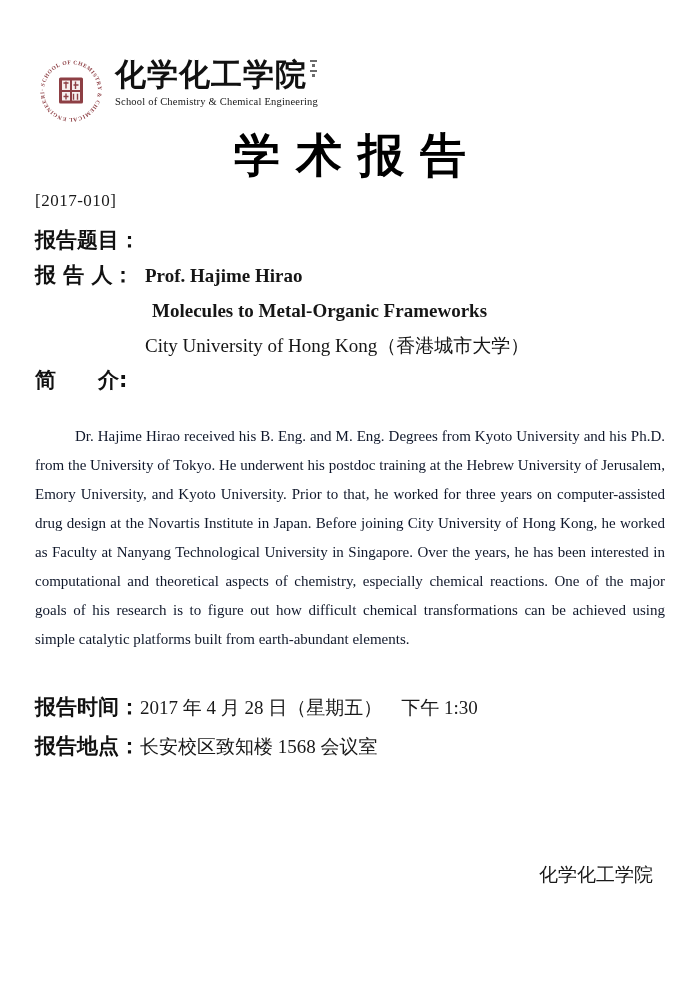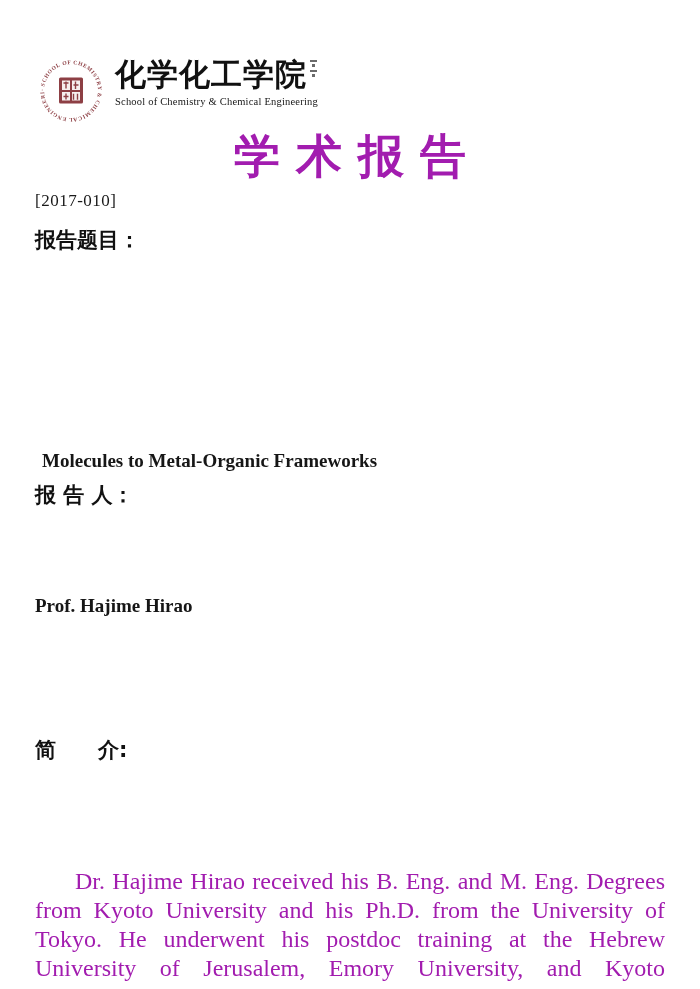--- a/index.html
+++ b/index.html
@@ -58,54 +58,54 @@
 
   
   h1.doc-title {
     margin: 0;
     text-align: center;
     font-size: 46px;
     line-height: 58px;
     font-weight: bold;
     letter-spacing: 16px;
     text-indent: 16px; 
-    color: #a21caf;
-    font-family: Liberation Sans, sans-serif;
+    color: #000000;
+    font-family: Liberation Serif, serif;
   }
   .report-no {
     margin-top: 6px;
     text-align: left;
     font-size: 17px;
     color: #1a1a1a;
     letter-spacing: .5px;
   }
 
   
   .fields { margin-top: 12px; }
-  .frow { display: flex; line-height: 35px; flex-direction: column; }
+  .frow { display: flex; line-height: 35px; }
   .flabel {
     flex: 0 0 110px;
     font-family: "DejaVu Sans", sans-serif;
     font-weight: bold;
     font-size: 21px;
     color: #111;
     white-space: pre;
   }
   .fvalue { font-size: 19px; color: #161616; white-space: pre-wrap; }
   .fvalue.bold { font-weight: bold; }
   .fvalue.indent2 { padding-left: 7px; }
 
   
   .bio {
     margin-top: 24px;
-    font-size: 24px;
+    font-size: 15px;
     line-height: 29px;
     text-align: justify;
     text-indent: 40px;
-    color: #a21caf;
+    color: #0f172a;
   }
 
   
   .schedule { margin-top: 38px; }
   .srow { line-height: 31px; }
   .srow + .srow { margin-top: 7px; }
   .slabel {
     font-family: "DejaVu Sans", sans-serif;
     font-weight: bold;
     font-size: 21px;
@@ -156,37 +156,46 @@
   </div>
 
   <h1 class="doc-title">学术报告</h1>
   <div class="report-no">[2017-010]</div>
 
   <div class="fields">
     <div class="frow">
       <div class="flabel">报告题目：</div>
     </div>
     <div class="frow">
+      <div class="flabel">报 告 人：</div>
+      <div class="fvalue bold">Prof. Hajime Hirao</div>
+    </div>
+    <div class="frow">
       <div class="flabel"></div>
       <div class="fvalue bold indent2">Molecules to Metal-Organic Frameworks</div>
     </div>
     <div class="frow">
-      <div class="flabel">报 告 人：</div>
-      <div class="fvalue bold">Prof. Hajime Hirao</div>
-    </div>
-    <div class="frow">
       <div class="flabel"></div>
+      <div class="fvalue">City University of Hong Kong（香港城市大学）</div>
     </div>
     <div class="frow">
       <div class="flabel">简　　介:</div>
       <div class="fvalue"></div>
     </div>
   </div>
 
   <p class="bio">Dr. Hajime Hirao received his B. Eng. and M. Eng. Degrees from Kyoto University and his Ph.D. from the University of Tokyo. He underwent his postdoc training at the Hebrew University of Jerusalem, Emory University, and Kyoto University. Prior to that, he worked for three years on computer-assisted drug design at the Novartis Institute in Japan. Before joining City University of Hong Kong, he worked as Faculty at Nanyang Technological University in Singapore. Over the years, he has been interested in computational and theoretical aspects of chemistry, especially chemical reactions. One of the major goals of his research is to figure out how difficult chemical transformations can be achieved using simple catalytic platforms built from earth-abundant elements.</p>
 
+  <div class="schedule">
+    <div class="srow">
+      <span class="slabel">报告时间：</span><span class="svalue">2017 年 4 月 28 日（星期五）  下午 1:30</span>
+    </div>
+    <div class="srow">
+      <span class="slabel">报告地点：</span><span class="svalue">长安校区致知楼 1568 会议室</span>
+    </div>
+  </div>
 
   <div class="footer">
     <div>化学化工学院</div>
     
   </div>
 
 </div>
 
 </body></html>

